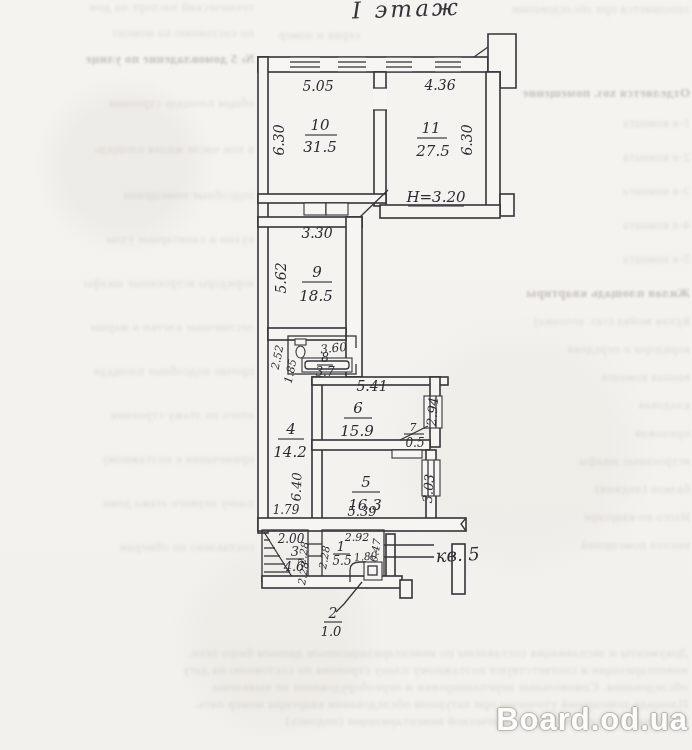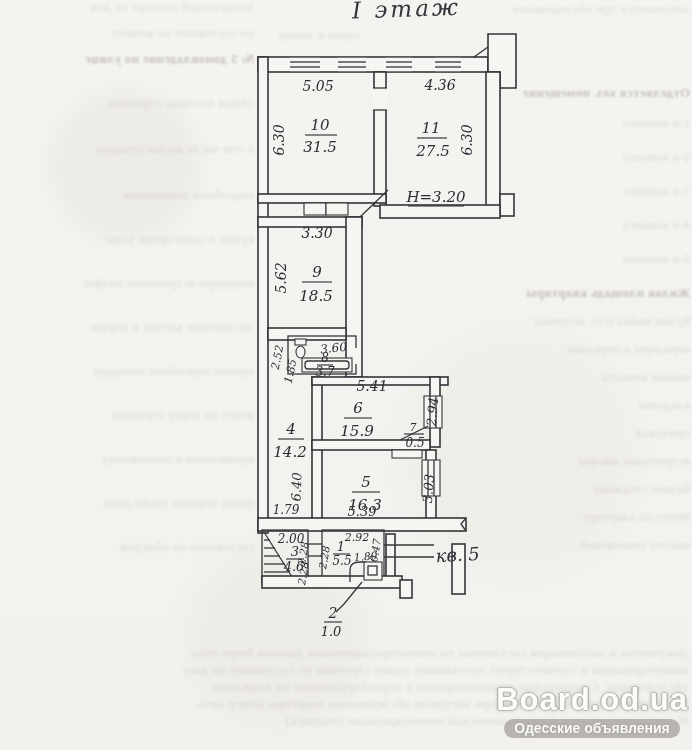--- a/index.html
+++ b/index.html
@@ -267,14 +267,13 @@
     <text class="hand fs14" x="333" y="618">2</text>
     <line class="frac" x1="324" y1="622" x2="342" y2="622"></line>
     <text class="hand fs13" x="331" y="636">1.0</text>
 
     <text class="hand fs18" x="458" y="561" transform="rotate(-3 458 561)">кв. 5</text>
   </g>
 </svg>
 
 <div class="watermark">
   <div class="wm-site">Board.od.ua</div>
-  <div><span class="wm-tag">Одесские объявления</span></div>
 </div>
 
 </body></html>

